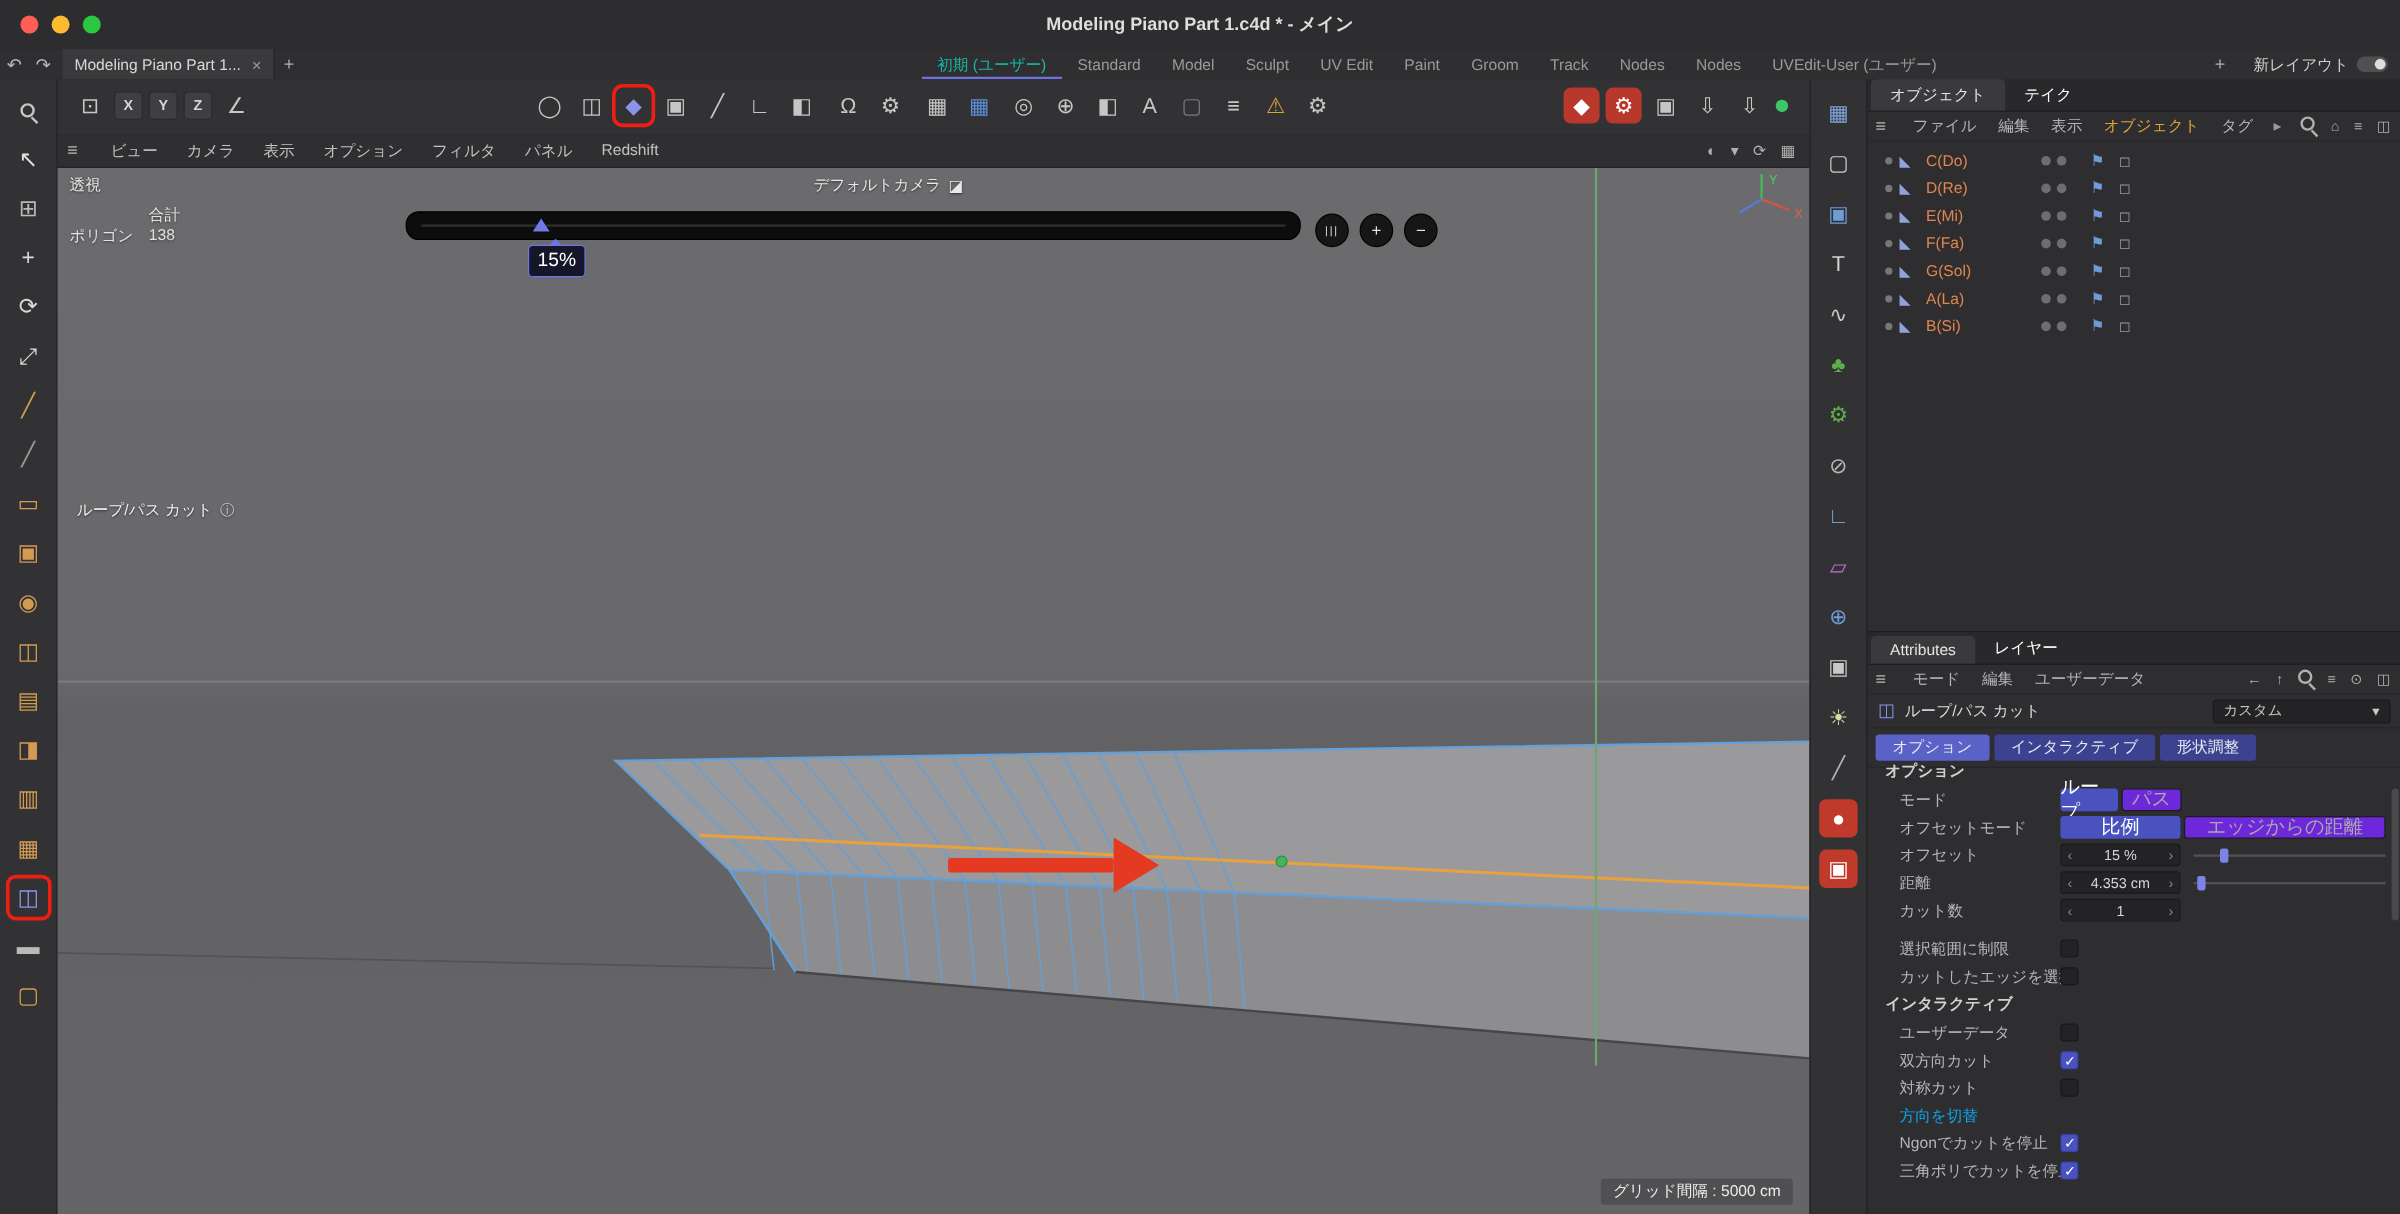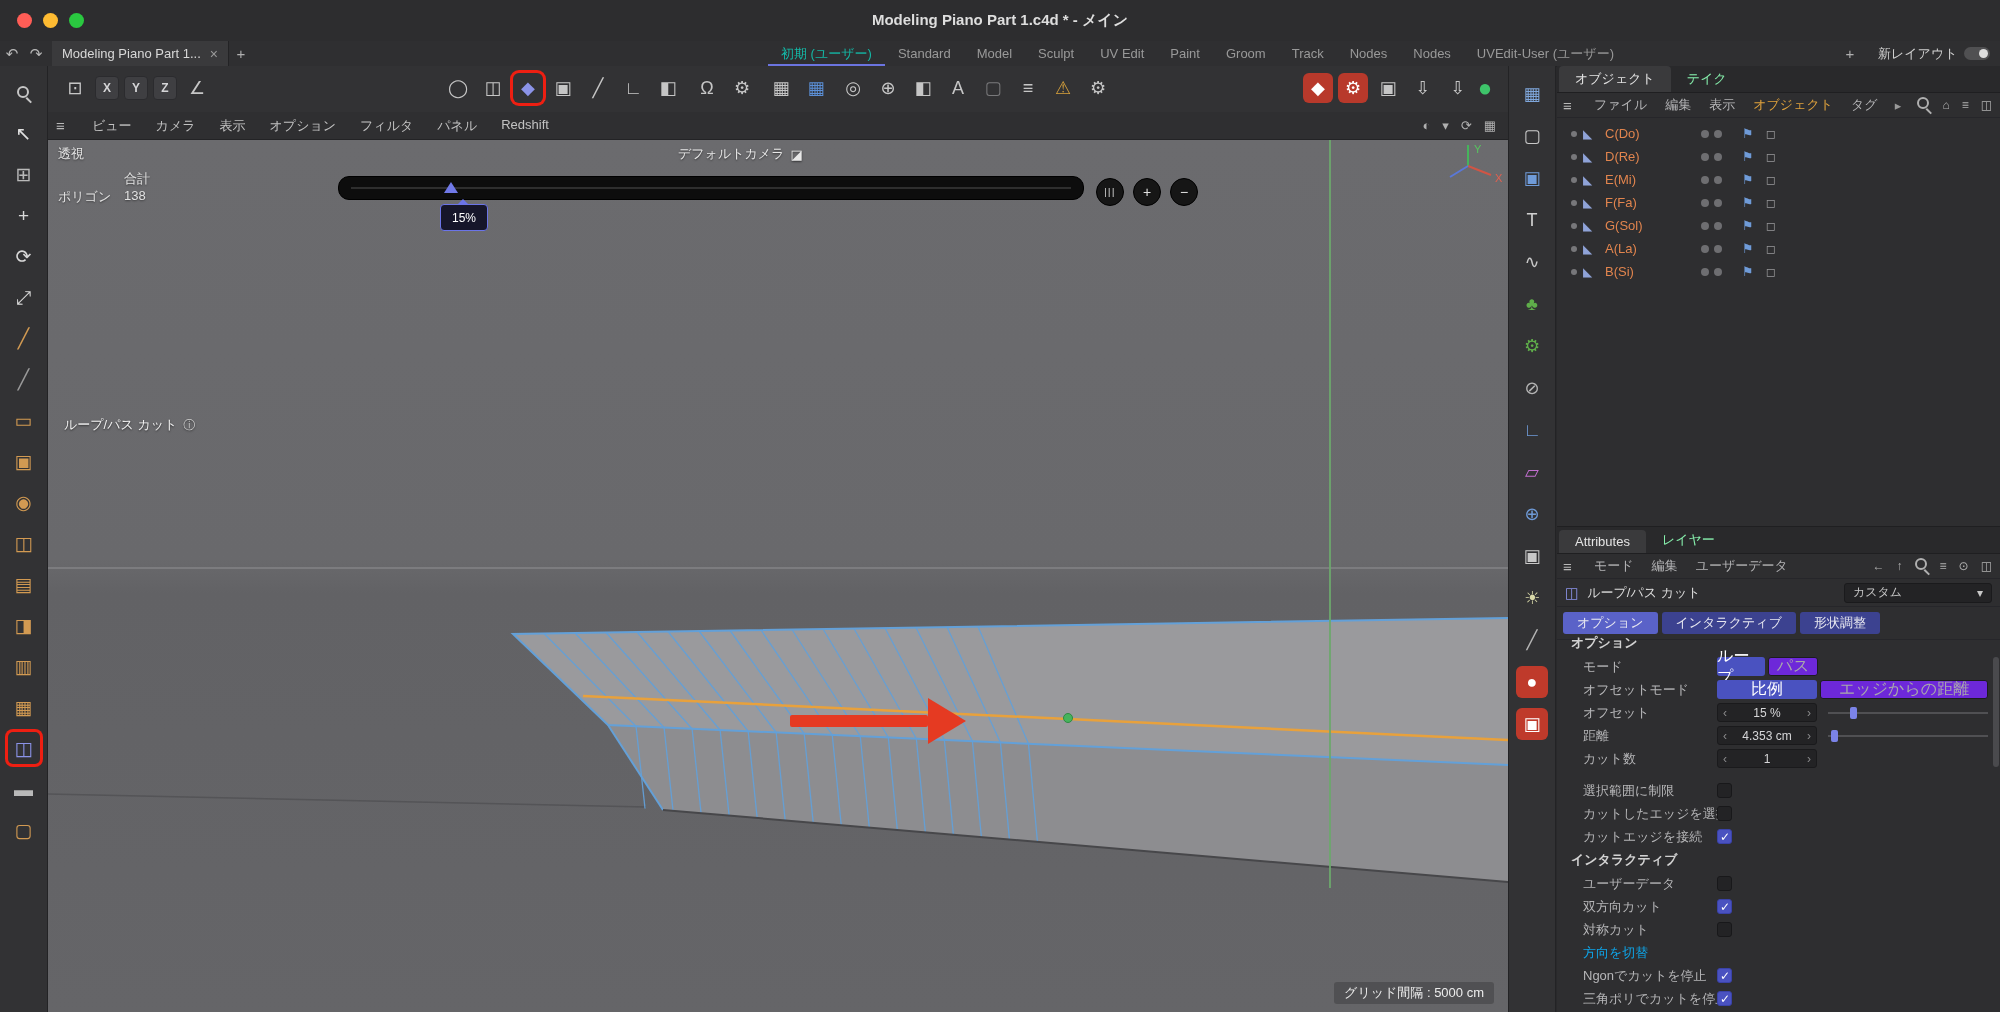--- a/index.html
+++ b/index.html
@@ -59,36 +59,36 @@
   .scene{position:absolute;left:0;top:0;width:100%;height:100%}
 
   .vp-view-label{position:absolute;left:10px;top:5px;font-size:13px;color:#e8e8e8;text-shadow:0 1px 2px rgba(0,0,0,.55)}
   .vp-camera{position:absolute;left:630px;top:5px;font-size:13px;color:#e8e8e8;text-shadow:0 1px 2px rgba(0,0,0,.55);display:flex;gap:6px;align-items:center}
   .vp-stats{position:absolute;left:10px;top:30px;font-size:13px;color:#e2e2e2;text-shadow:0 1px 2px rgba(0,0,0,.45)}
   .srow{display:flex;height:18px}
   .srow span:first-child{width:66px}
   .vp-hud-bar{position:absolute;left:290px;top:36px;width:744px;height:22px;background:#0d0d0d;border-radius:11px;border:1px solid #000}
   .vp-hud-bar::before{content:"";position:absolute;left:12px;right:12px;top:10px;height:2px;background:#2e2e2e}
   .hud-marker{position:absolute;left:calc(15% - 7px);top:5px;width:0;height:0;border-left:7px solid transparent;border-right:7px solid transparent;border-bottom:11px solid #7079e8}
-  .vp-hud-tip{position:absolute;left:392px;top:64px;width:46px;height:25px;background:#16162a;border:1px solid #6b74e8;border-radius:4px;color:#fff;font-size:12px;display:flex;align-items:center;justify-content:center}
+  .vp-hud-tip{position:absolute;left:392px;top:64px;width:46px;height:25px;background:#16162a;border:1px solid #6b74e8;border-radius:4px;color:#fff;font-size:16px;display:flex;align-items:center;justify-content:center}
   .vp-hud-tip::before{content:"";position:absolute;top:-6px;left:16px;border-left:6px solid transparent;border-right:6px solid transparent;border-bottom:6px solid #6b74e8}
   .vp-hud-buttons{position:absolute;left:1048px;top:38px;display:flex;gap:9px}
   .hbtn{width:26px;height:26px;border-radius:50%;background:#161616;border:1px solid #000;color:#e0e0e0;display:flex;align-items:center;justify-content:center;font-size:14px}
   .hbtn.bars{font-size:9px;letter-spacing:1.5px}
   .vp-tool-hint{position:absolute;left:16px;top:276px;font-size:13px;color:#f2f2f2;text-shadow:0 1px 2px rgba(0,0,0,.6);display:flex;gap:6px;align-items:center}
   .hint-info{color:#cfcfcf;font-size:12px}
   .vp-grid-label{position:absolute;right:14px;bottom:8px;font-size:13px;color:#ececec;background:rgba(20,20,20,.25);padding:2px 10px;border-radius:3px}
 
   
   .rightstrip{position:absolute;left:1508px;top:66px;width:48px;height:946px;background:#323234;border-left:1px solid #232325;border-right:1px solid #232325;display:flex;flex-direction:column;align-items:center;padding-top:12px;gap:10px;box-sizing:border-box}
   .rtool{width:32px;height:32px;display:flex;align-items:center;justify-content:center;font-size:18px;border-radius:6px;color:#c6c6c6}
 
   
   .ptabs{height:26px;display:flex;align-items:flex-end;background:#29292b;border-bottom:1px solid #1f1f21;padding-left:2px;font-size:13px}
-  .ptab{padding:4px 16px;color:#86efac}
+  .ptab{padding:4px 16px;color:#ffffff}
   .ptab[data-active="true"]{background:#3a3a3c;color:#e4e4e4;border-radius:4px 4px 0 0}
   .pmenu{height:24px;display:flex;align-items:center;font-size:13px;color:#b4b4b6;padding-left:6px;border-bottom:1px solid #26262a;position:relative}
   .pmenu .hamb{width:22px}
   .pmi{padding:0 9px}
   .pmi[data-accent="true"]{color:#e0a23c}
   .pm-arrow{padding:0 8px;color:#999}
   .pm-icons{position:absolute;right:8px;display:flex;gap:12px;color:#b0b0b0;align-items:center;font-size:12px}
 
   
   .om{position:absolute;left:1557px;top:66px;width:443px;height:460px;background:#2e2e30}
@@ -734,24 +734,20 @@
           <div class="arow" data-name="attribute-checkbox-row">
             <span class="albl" data-name="checkbox-label">選択範囲に制限</span>
             <span class="acheck" data-name="checkbox" data-checked="false"></span>
           </div>
 
           <div class="arow" data-name="attribute-checkbox-row">
             <span class="albl" data-name="checkbox-label">カットしたエッジを選択</span>
             <span class="acheck" data-name="checkbox" data-checked="false"></span>
           </div>
 
-          <div class="arow" data-name="attribute-checkbox-row">
-            <span class="albl" data-name="checkbox-label">カットエッジを接続</span>
-            <span class="acheck" data-name="checkbox" data-checked="true"></span>
-          </div>
         </div>
 
       <div class="asec" data-name="section-header-interactive">インタラクティブ</div>
 
       <div data-name="interactive-checkbox-list">
 
           <div class="arow" data-name="attribute-checkbox-row">
             <span class="albl" data-name="checkbox-label">ユーザーデータ</span>
             <span class="acheck" data-name="checkbox" data-checked="false"></span>
           </div>

